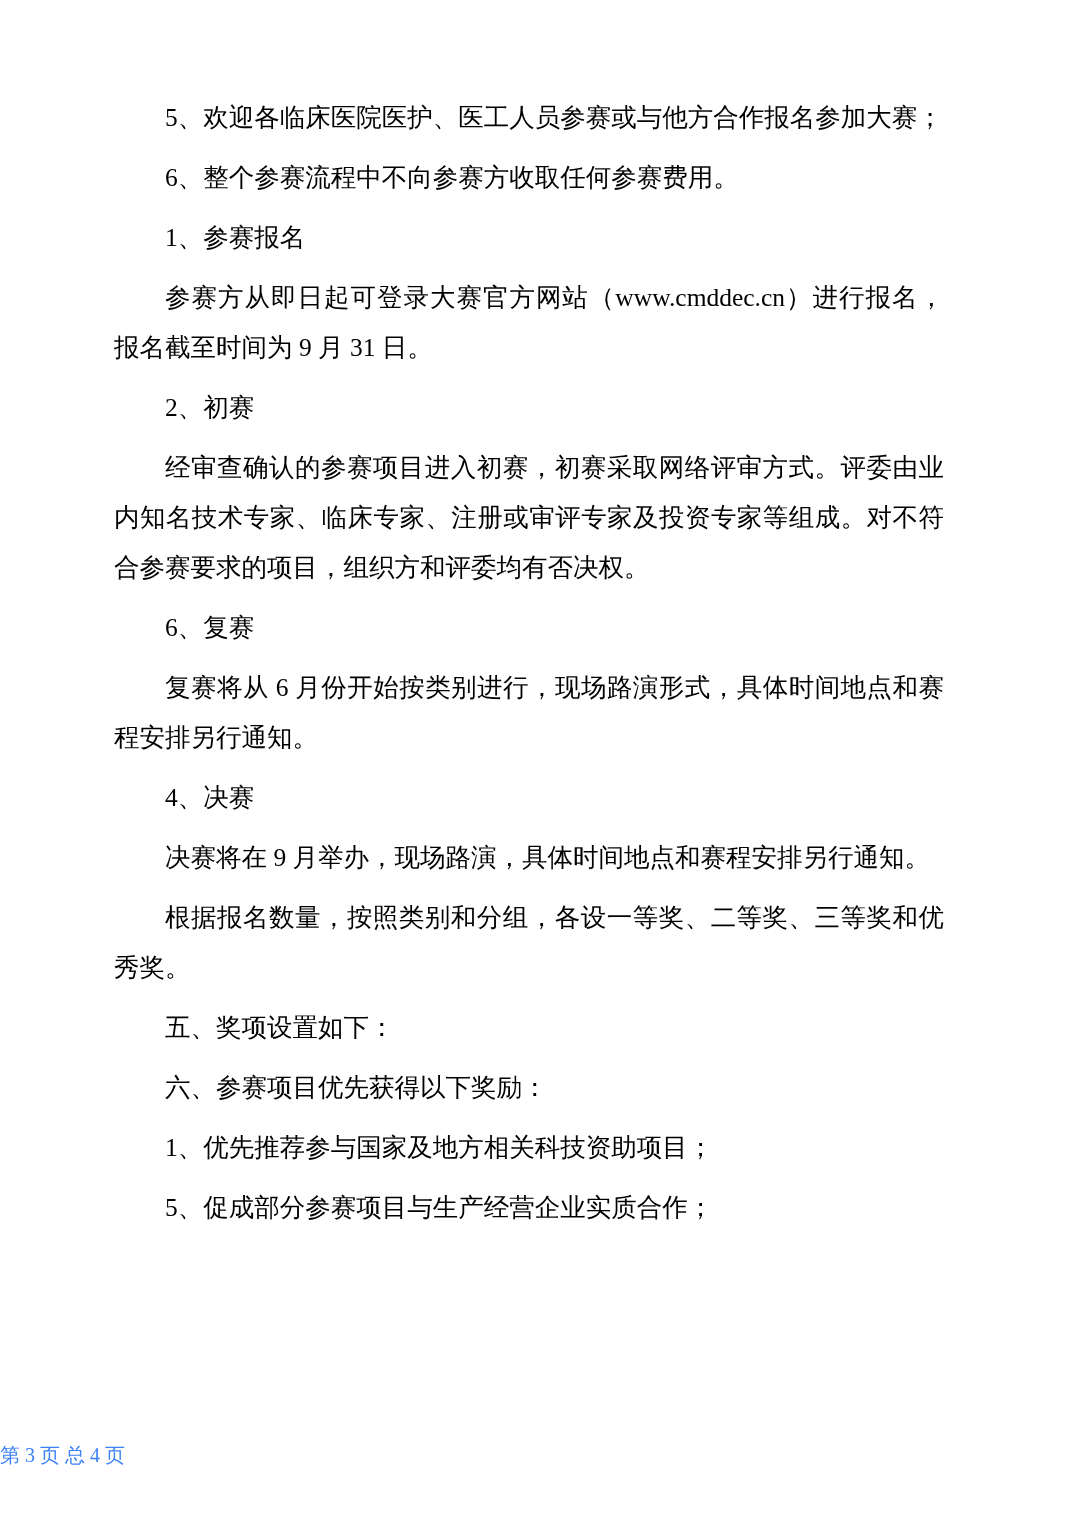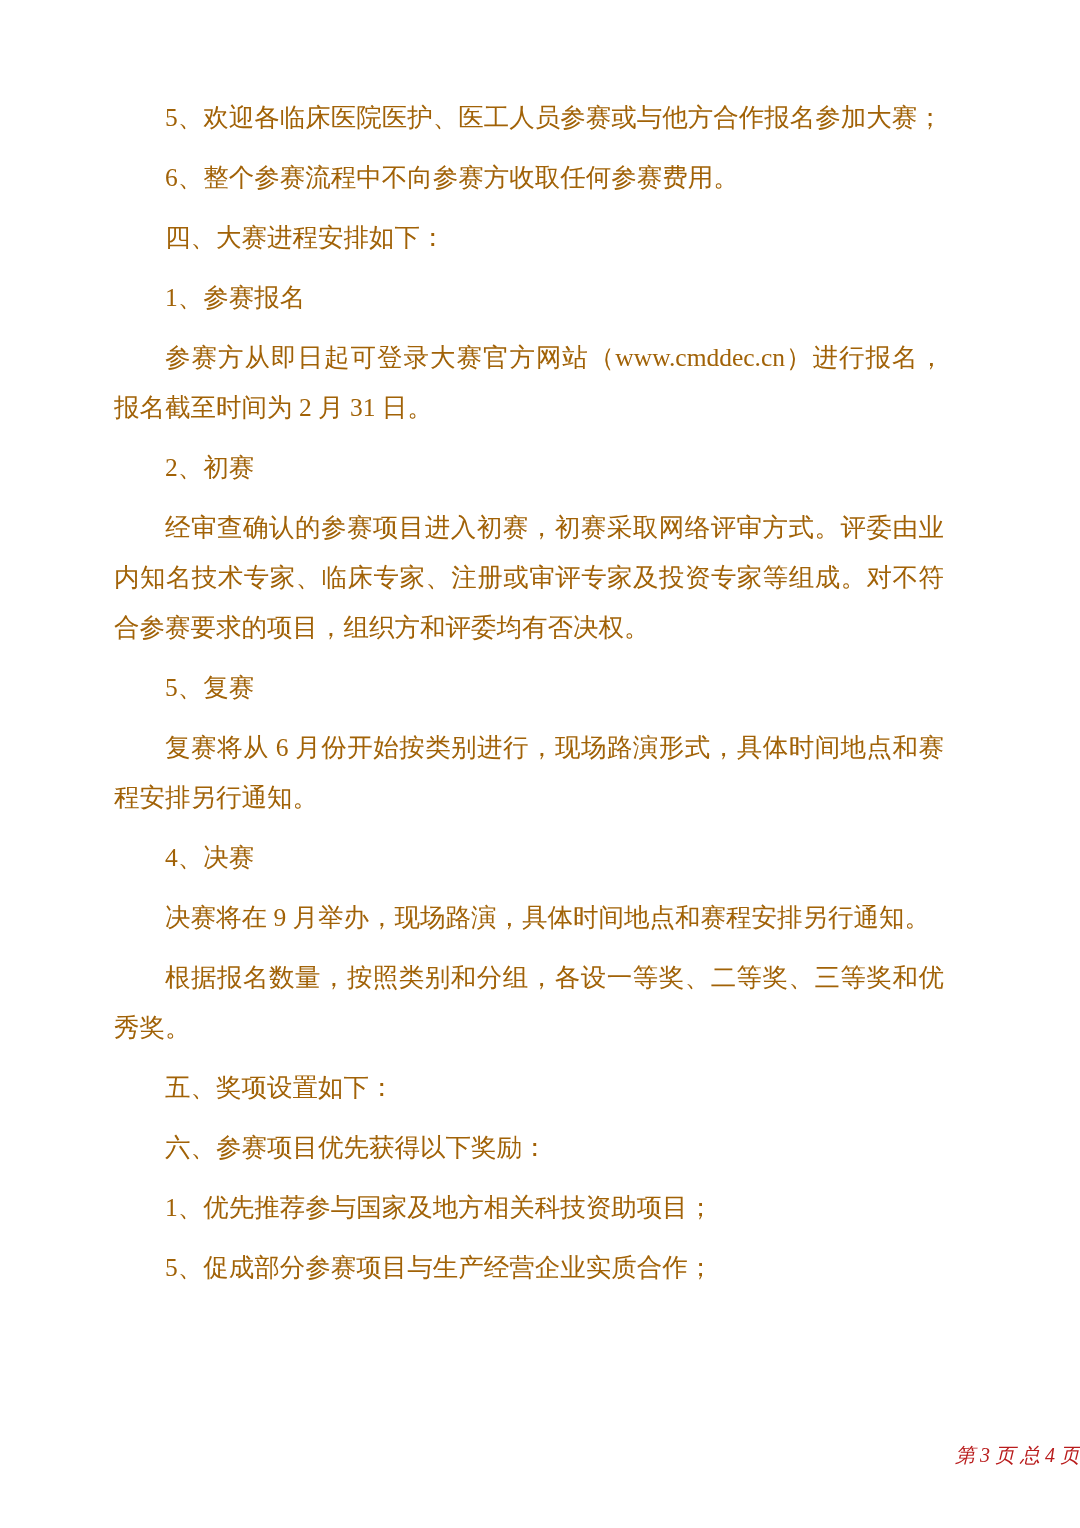--- a/index.html
+++ b/index.html
@@ -18,51 +18,49 @@
   .doc-body {
     position: absolute;
     left: 114px;
     top: 93px;
     width: 830px;
   }
   .doc-body p {
     margin: 0 0 10px 0;
     font-size: 25.5px;
     line-height: 50px;
-    color: #a16207;
+    color: #000000;
     text-align: justify;
     text-justify: inter-ideograph;
     text-indent: 2em;
     word-break: break-word;
   }
   .page-footer {
     position: absolute;
     left: 0;
     top: 1432px;
     width: 100%;
-    text-align: right;
+    text-align: left;
     font-size: 20px;
     line-height: 46px;
-    color: #b91c1c;
-    font-style: italic;
+    color: #3b82f6;
   }
 </style>
 </head>
 <body>
 
 <div class="page">
   <div class="doc-body">
       <p>5、欢迎各临床医院医护、医工人员参赛或与他方合作报名参加大赛；</p>
       <p>6、整个参赛流程中不向参赛方收取任何参赛费用。</p>
-      <p>四、大赛进程安排如下：</p>
       <p>1、参赛报名</p>
-      <p>参赛方从即日起可登录大赛官方网站（www.cmddec.cn）进行报名，报名截至时间为 2 月 31 日。</p>
+      <p>参赛方从即日起可登录大赛官方网站（www.cmddec.cn）进行报名，报名截至时间为 9 月 31 日。</p>
       <p>2、初赛</p>
       <p>经审查确认的参赛项目进入初赛，初赛采取网络评审方式。评委由业内知名技术专家、临床专家、注册或审评专家及投资专家等组成。对不符合参赛要求的项目，组织方和评委均有否决权。</p>
-      <p>5、复赛</p>
+      <p>6、复赛</p>
       <p>复赛将从 6 月份开始按类别进行，现场路演形式，具体时间地点和赛程安排另行通知。</p>
       <p>4、决赛</p>
       <p>决赛将在 9 月举办，现场路演，具体时间地点和赛程安排另行通知。</p>
       <p>根据报名数量，按照类别和分组，各设一等奖、二等奖、三等奖和优秀奖。</p>
       <p>五、奖项设置如下：</p>
       <p>六、参赛项目优先获得以下奖励：</p>
       <p>1、优先推荐参与国家及地方相关科技资助项目；</p>
       <p>5、促成部分参赛项目与生产经营企业实质合作；</p>
     </div>
   <div class="page-footer">

